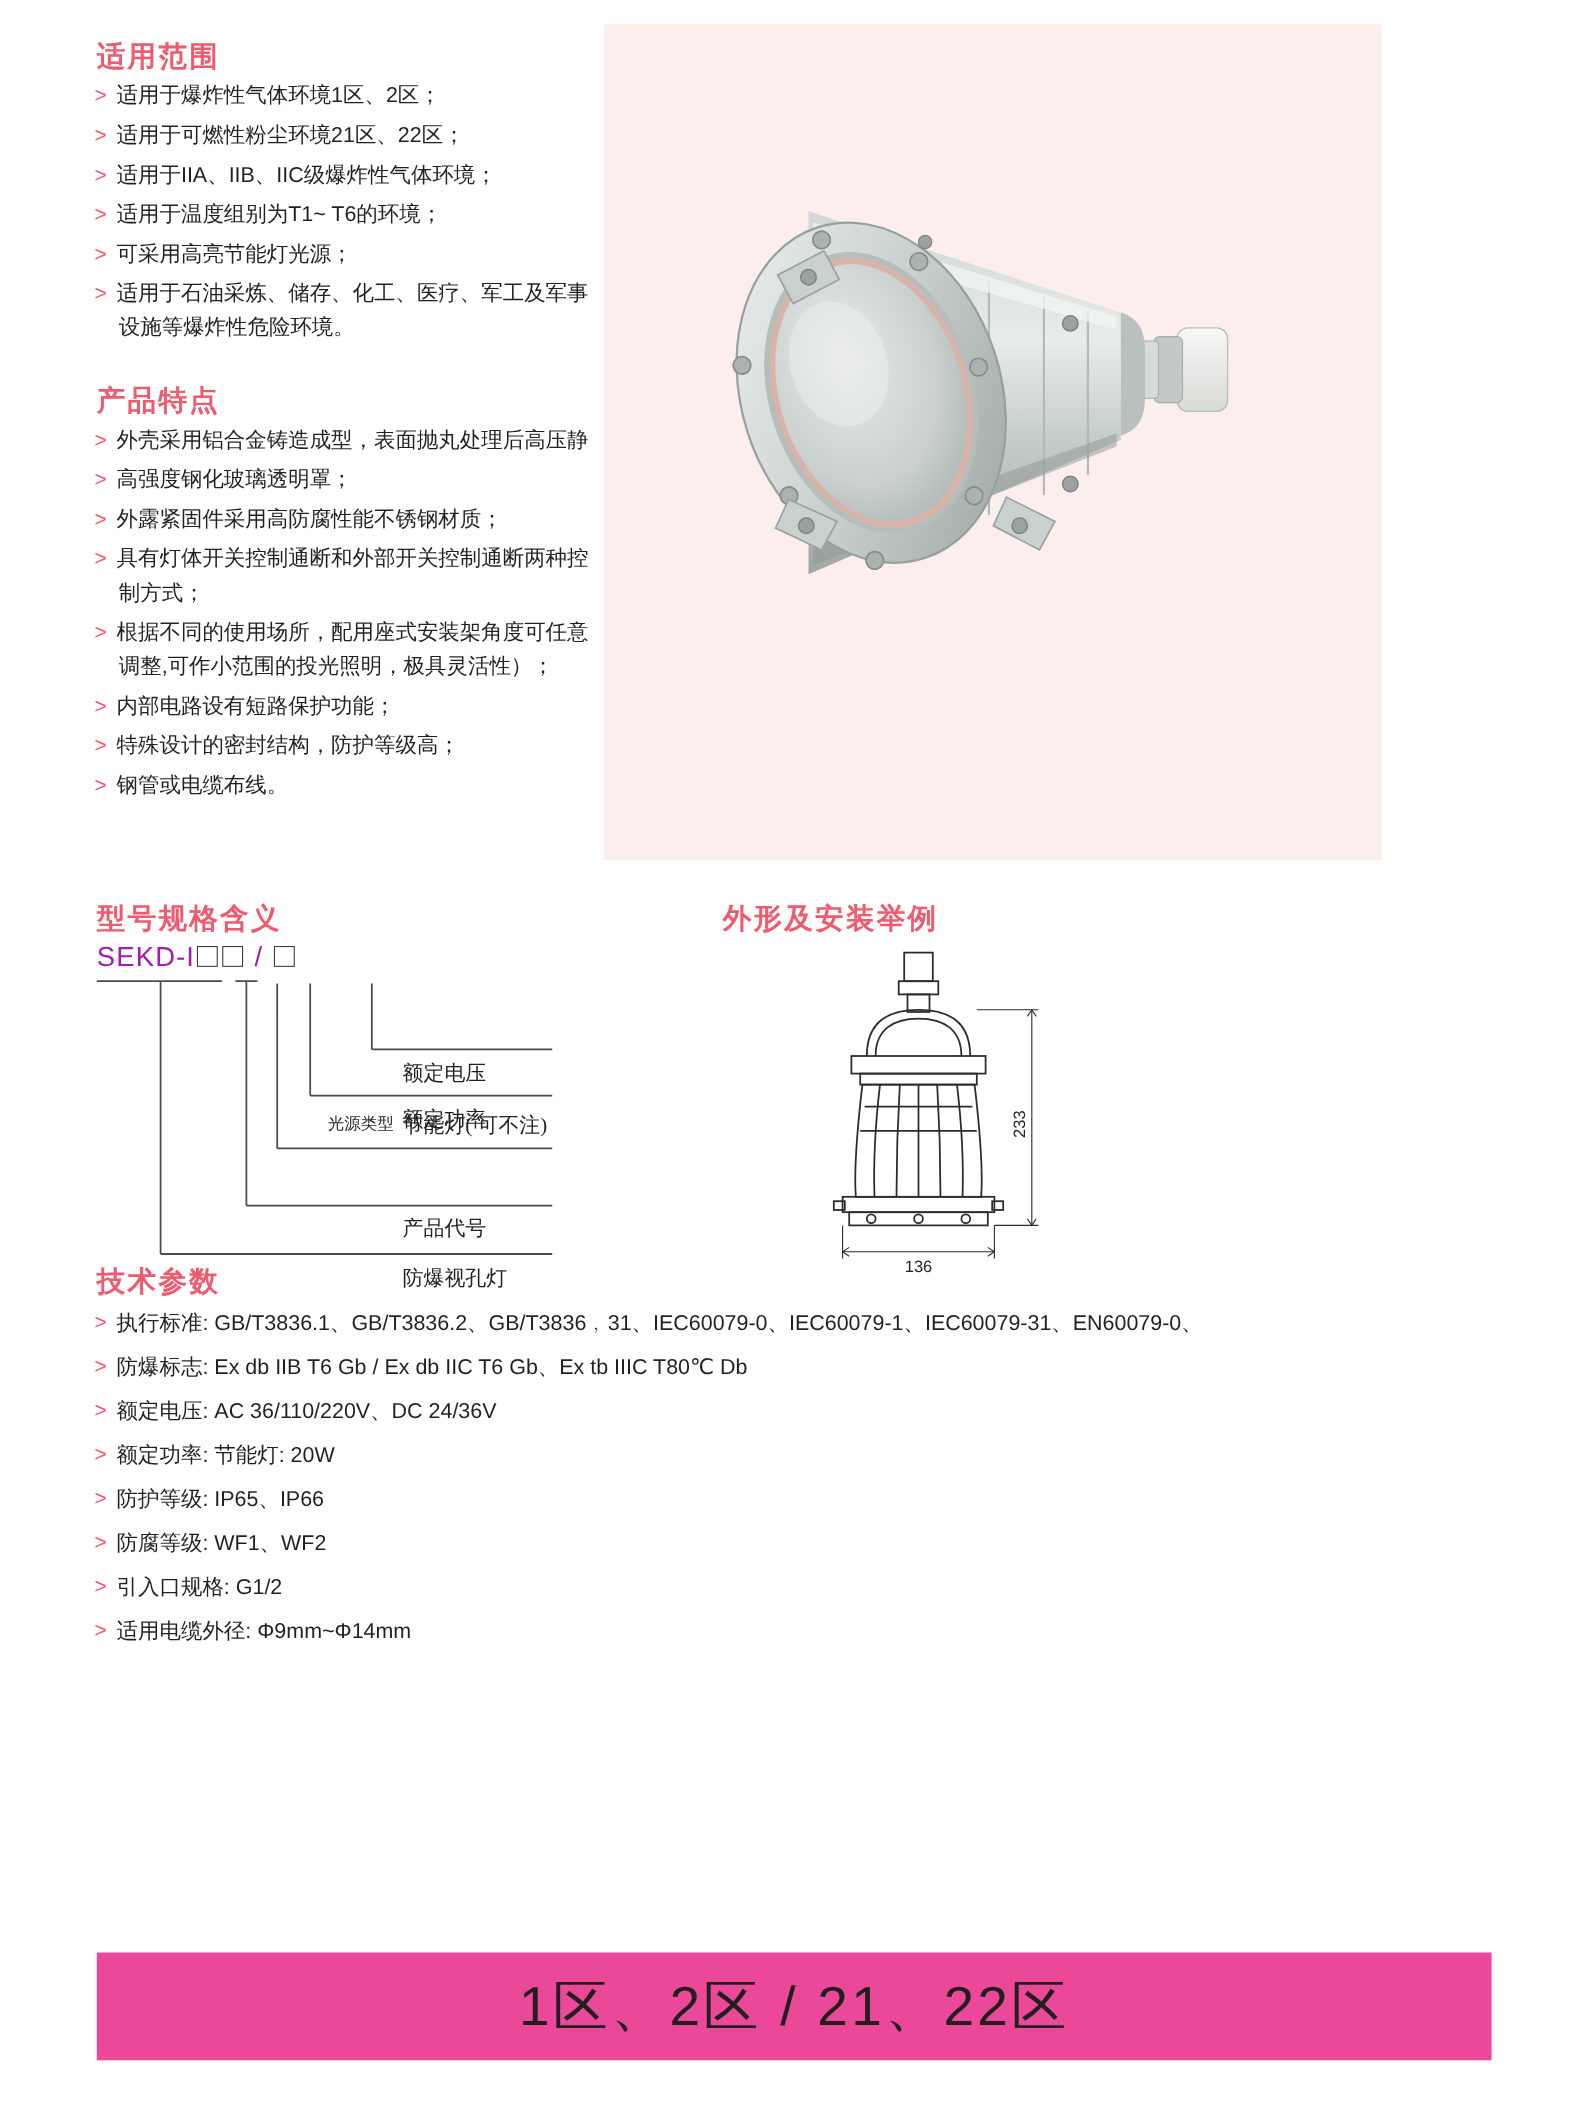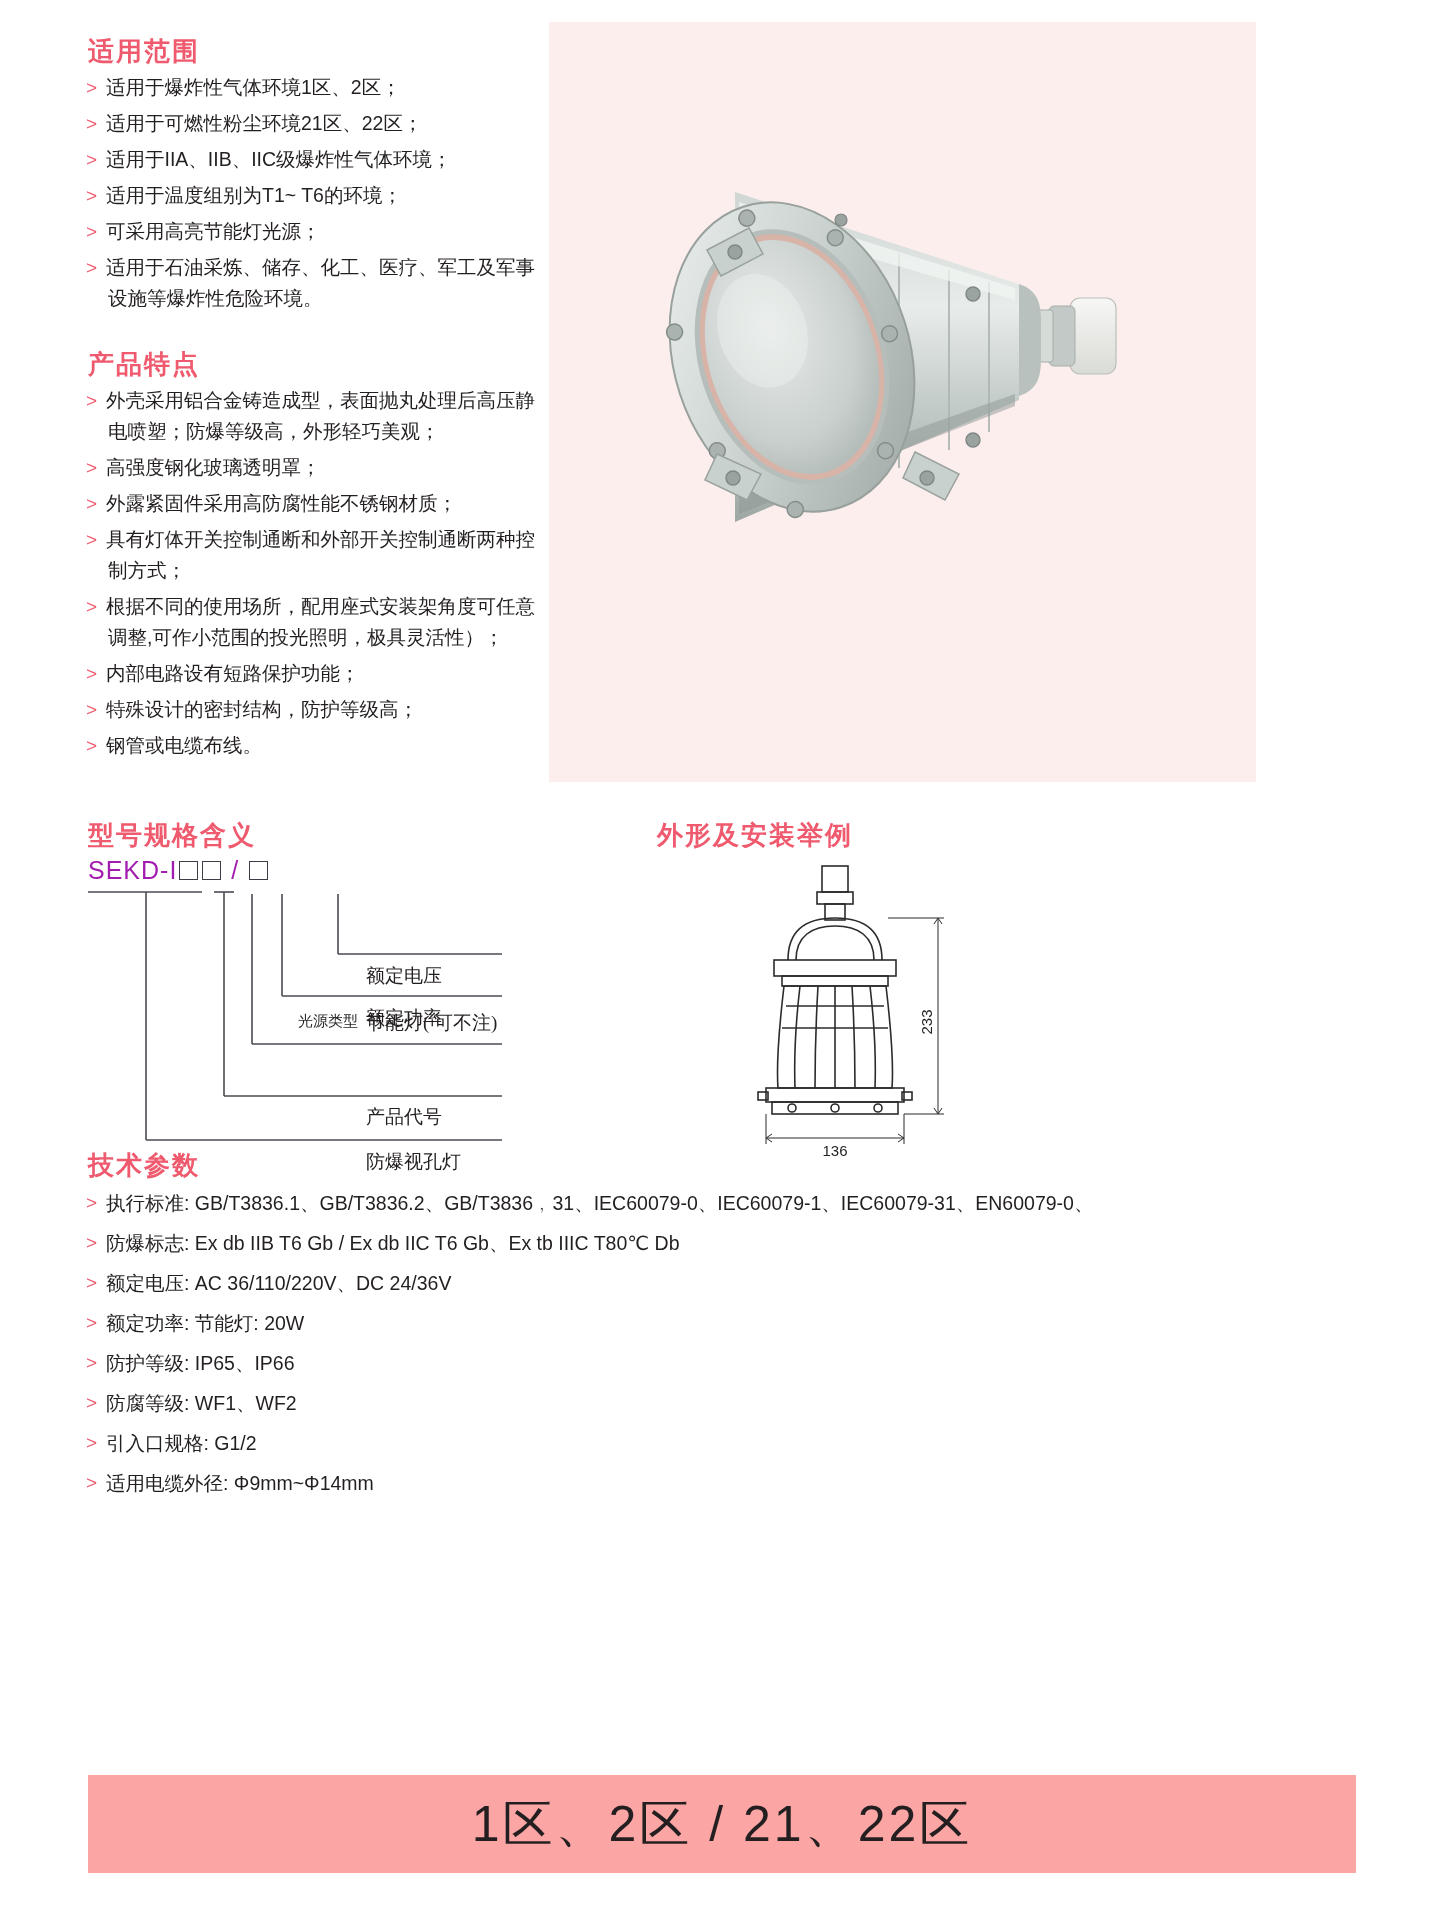--- a/index.html
+++ b/index.html
@@ -81,21 +81,21 @@
   
   #tech-head { position:absolute; left:88px; top:1148px; }
   #tech-list { position:absolute; left:86px; top:1188px; width:1260px; }
   #tech-list li { font-size:19.5px; line-height:30px; margin-bottom:10px; }
   #tech-list li .cont { display:block; padding-left:88px; }
 
   
   #footer {
     position:absolute; left:88px; top:1775px;
     width:1268px; height:98px;
-    background:#fca5a5;
+    background:#ec4899;
     display:flex; align-items:center; justify-content:center;
   }
   #footer .txt {
     font-size:50px; letter-spacing:3px; color:#231f20;
     font-family:"Liberation Sans","DejaVu Sans",sans-serif;
   }
   .dimtext { font-size:15px; fill:#231f20; font-family:"Liberation Sans",sans-serif; }
 </style>
 </head>
 <body>
@@ -109,21 +109,21 @@
     <li><span class="gt">&gt;</span><span>适用于可燃性粉尘环境21区、22区；</span></li>
     <li><span class="gt">&gt;</span><span>适用于IIA、IIB、IIC级爆炸性气体环境；</span></li>
     <li><span class="gt">&gt;</span><span>适用于温度组别为T1~ T6的环境；</span></li>
     <li><span class="gt">&gt;</span><span>可采用高亮节能灯光源；</span></li>
     <li><span class="gt">&gt;</span><span>适用于石油采炼、储存、化工、医疗、军工及军事</span><span class="l2">设施等爆炸性危险环境。</span></li>
   </ul>
 
   <div class="sec-head" id="feat-head">产品特点</div>
 
   <ul class="blist" id="feat-list">
-    <li><span class="gt">&gt;</span><span>外壳采用铝合金铸造成型，表面抛丸处理后高压静</span><span class="l2">电喷塑；防爆等级高，外形轻巧美观；</span></li>
+    <li><span class="gt">&gt;</span><span>外壳采用铝合金铸造成型，表面抛丸处理后高压静</span></li>
     <li><span class="gt">&gt;</span><span>高强度钢化玻璃透明罩；</span></li>
     <li><span class="gt">&gt;</span><span>外露紧固件采用高防腐性能不锈钢材质；</span></li>
     <li><span class="gt">&gt;</span><span>具有灯体开关控制通断和外部开关控制通断两种控</span><span class="l2">制方式；</span></li>
     <li><span class="gt">&gt;</span><span>根据不同的使用场所，配用座式安装架角度可任意</span><span class="l2">调整,可作小范围的投光照明，极具灵活性）；</span></li>
     <li><span class="gt">&gt;</span><span>内部电路设有短路保护功能；</span></li>
     <li><span class="gt">&gt;</span><span>特殊设计的密封结构，防护等级高；</span></li>
     <li><span class="gt">&gt;</span><span>钢管或电缆布线。</span></li>
   </ul>
 
   <div id="hero">

